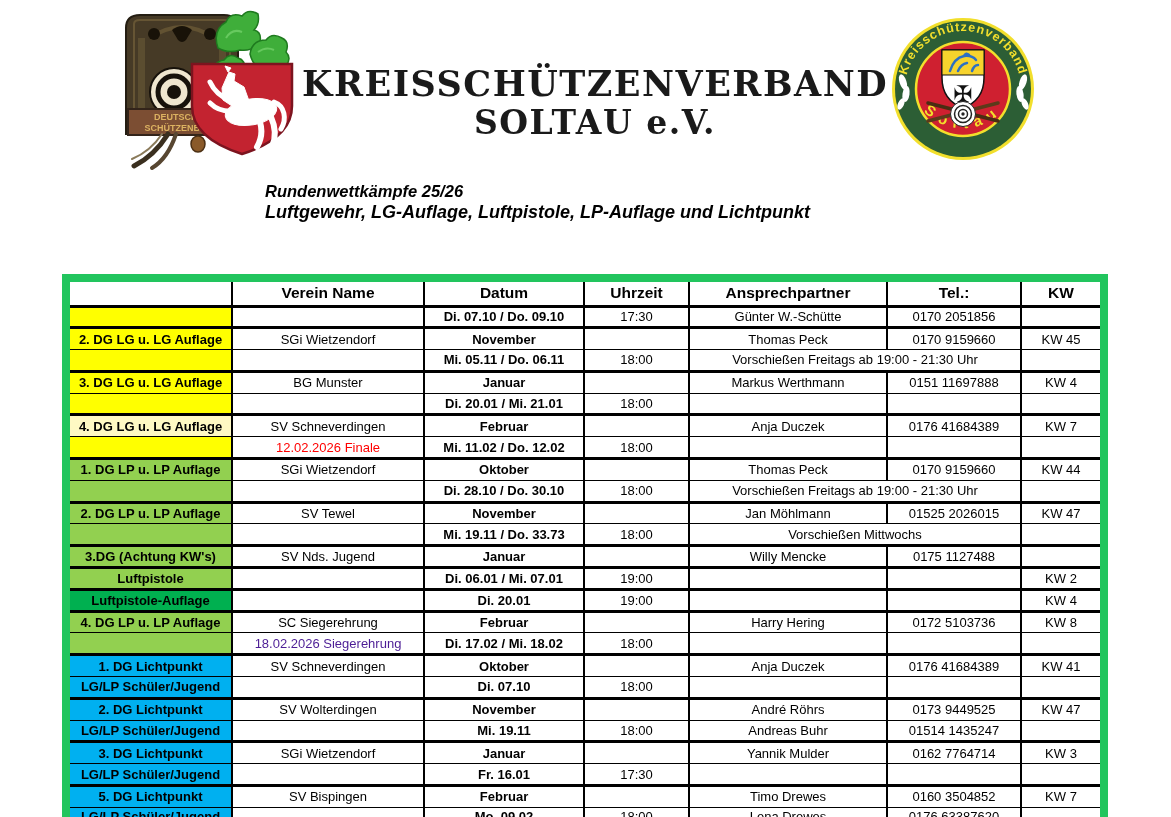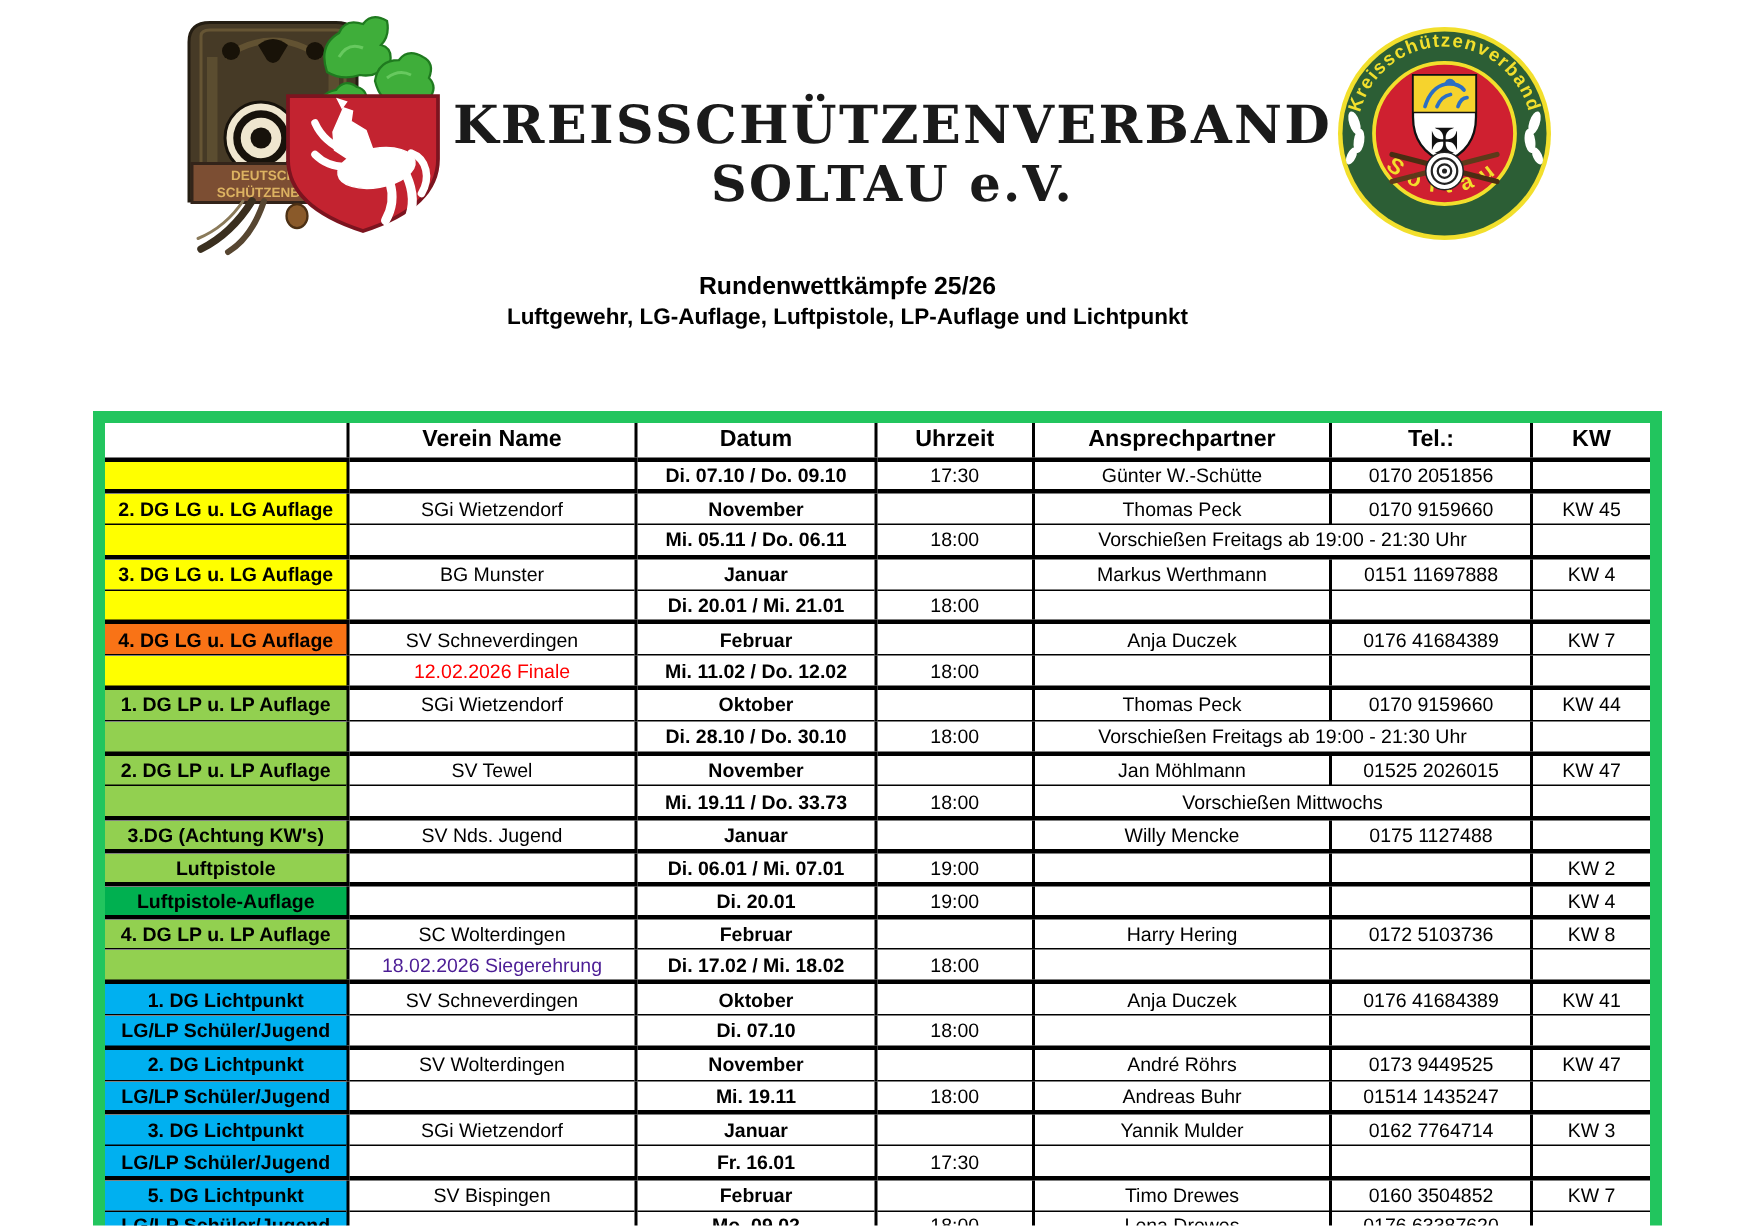--- a/index.html
+++ b/index.html
@@ -8,23 +8,23 @@
 
   
   .logo-left{position:absolute;left:110px;top:8px;width:190px;height:165px;}
   .logo-right{position:absolute;left:888px;top:14px;width:150px;height:150px;}
 
   .title-block{position:absolute;left:295px;top:64px;width:600px;text-align:center;
                font-family:"DejaVu Serif",serif;font-weight:800;color:#1a1a1a;}
   .title-line1{font-size:35px;letter-spacing:1.5px;line-height:40px;}
   .title-line2{font-size:33px;letter-spacing:1.5px;line-height:38px;}
 
-  .subtitle-block{position:absolute;left:265px;top:181px;width:600px;text-align:center;font-weight:bold;}
+  .subtitle-block{position:absolute;left:265px;top:181px;width:600px;text-align:left;font-weight:bold;font-style:italic;}
   .subtitle-line1{font-size:16.5px;line-height:21px;}
-  .subtitle-line2{font-size:15px;line-height:20px;}
+  .subtitle-line2{font-size:18px;line-height:20px;}
 
   
   table.rwk{position:absolute;left:62px;top:238px;width:1038px;table-layout:fixed;
             border-collapse:collapse;border:8px solid #22c55e;margin-top:36px;}
   table.rwk th,table.rwk td{border:2px solid #000;padding:0 3px;overflow:hidden;white-space:nowrap;
             text-align:center;vertical-align:middle;}
   table.rwk thead tr{height:28px;}
   table.rwk thead th{border-bottom-width:3px;font-size:15.5px;font-weight:bold;background:#fff;}
   table.rwk tbody tr{height:21.8px;}
   table.rwk tbody td{font-size:13px;border-top-width:1px;border-bottom-width:1px;}
@@ -210,21 +210,21 @@
       <tr>
         <td class="c-label" style="background: rgb(255, 255, 0);"></td>
         <td class="c-verein"></td>
         <td class="c-datum">Di. 20.01 / Mi. 21.01</td>
         <td class="c-uhrzeit">18:00</td>
         <td class="c-ansprech"></td>
         <td class="c-tel"></td>
         <td class="c-kw"></td>
       </tr>
       <tr class="grp">
-        <td class="c-label" style="background: #f97316;">4. DG LG u. LG Auflage</td>
+        <td class="c-label" style="background: #fef9c3;">4. DG LG u. LG Auflage</td>
         <td class="c-verein">SV Schneverdingen</td>
         <td class="c-datum">Februar</td>
         <td class="c-uhrzeit"></td>
         <td class="c-ansprech">Anja Duczek</td>
         <td class="c-tel">0176 41684389</td>
         <td class="c-kw">KW 7</td>
       </tr>
       <tr>
         <td class="c-label" style="background: rgb(255, 255, 0);"></td>
         <td class="c-verein red" style="color: rgb(255, 0, 0);">12.02.2026 Finale</td>
@@ -290,21 +290,21 @@
         <td class="c-label" style="background: rgb(0, 176, 80); text-align: center;">Luftpistole-Auflage</td>
         <td class="c-verein"></td>
         <td class="c-datum">Di. 20.01</td>
         <td class="c-uhrzeit">19:00</td>
         <td class="c-ansprech"></td>
         <td class="c-tel"></td>
         <td class="c-kw">KW 4</td>
       </tr>
       <tr class="grp">
         <td class="c-label" style="background: rgb(146, 208, 80);">4. DG LP u. LP Auflage</td>
-        <td class="c-verein">SC Wolterdingen</td>
+        <td class="c-verein">SC Siegerehrung</td>
         <td class="c-datum">Februar</td>
         <td class="c-uhrzeit"></td>
         <td class="c-ansprech">Harry Hering</td>
         <td class="c-tel">0172 5103736</td>
         <td class="c-kw">KW 8</td>
       </tr>
       <tr>
         <td class="c-label" style="background: rgb(146, 208, 80);"></td>
         <td class="c-verein red" style="color: #4c1d95;">18.02.2026 Siegerehrung</td>
         <td class="c-datum">Di. 17.02 / Mi. 18.02</td>

